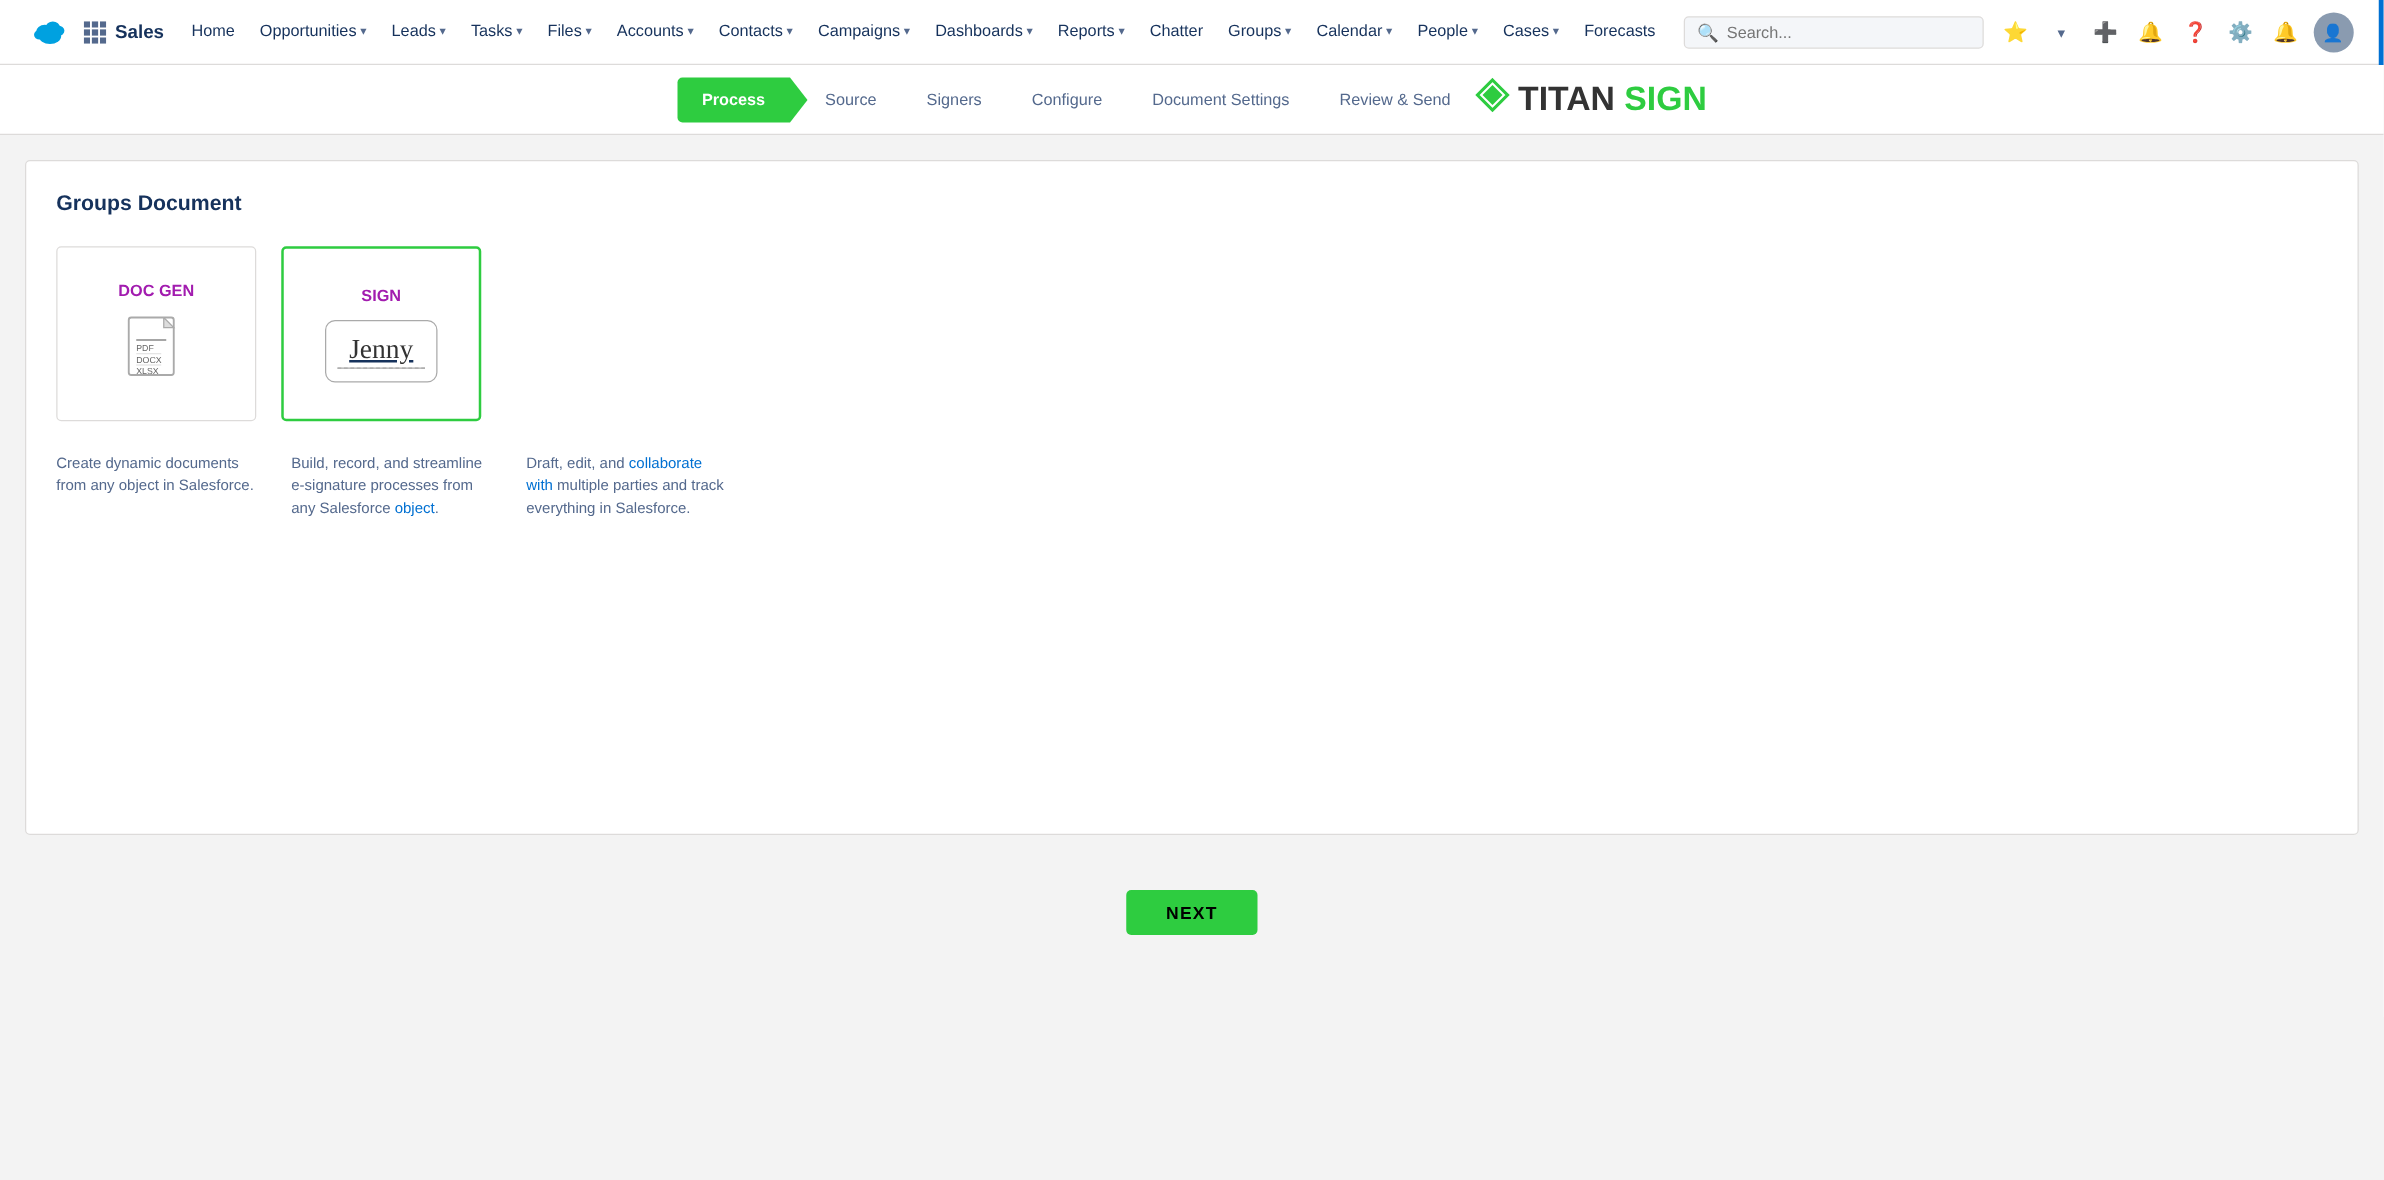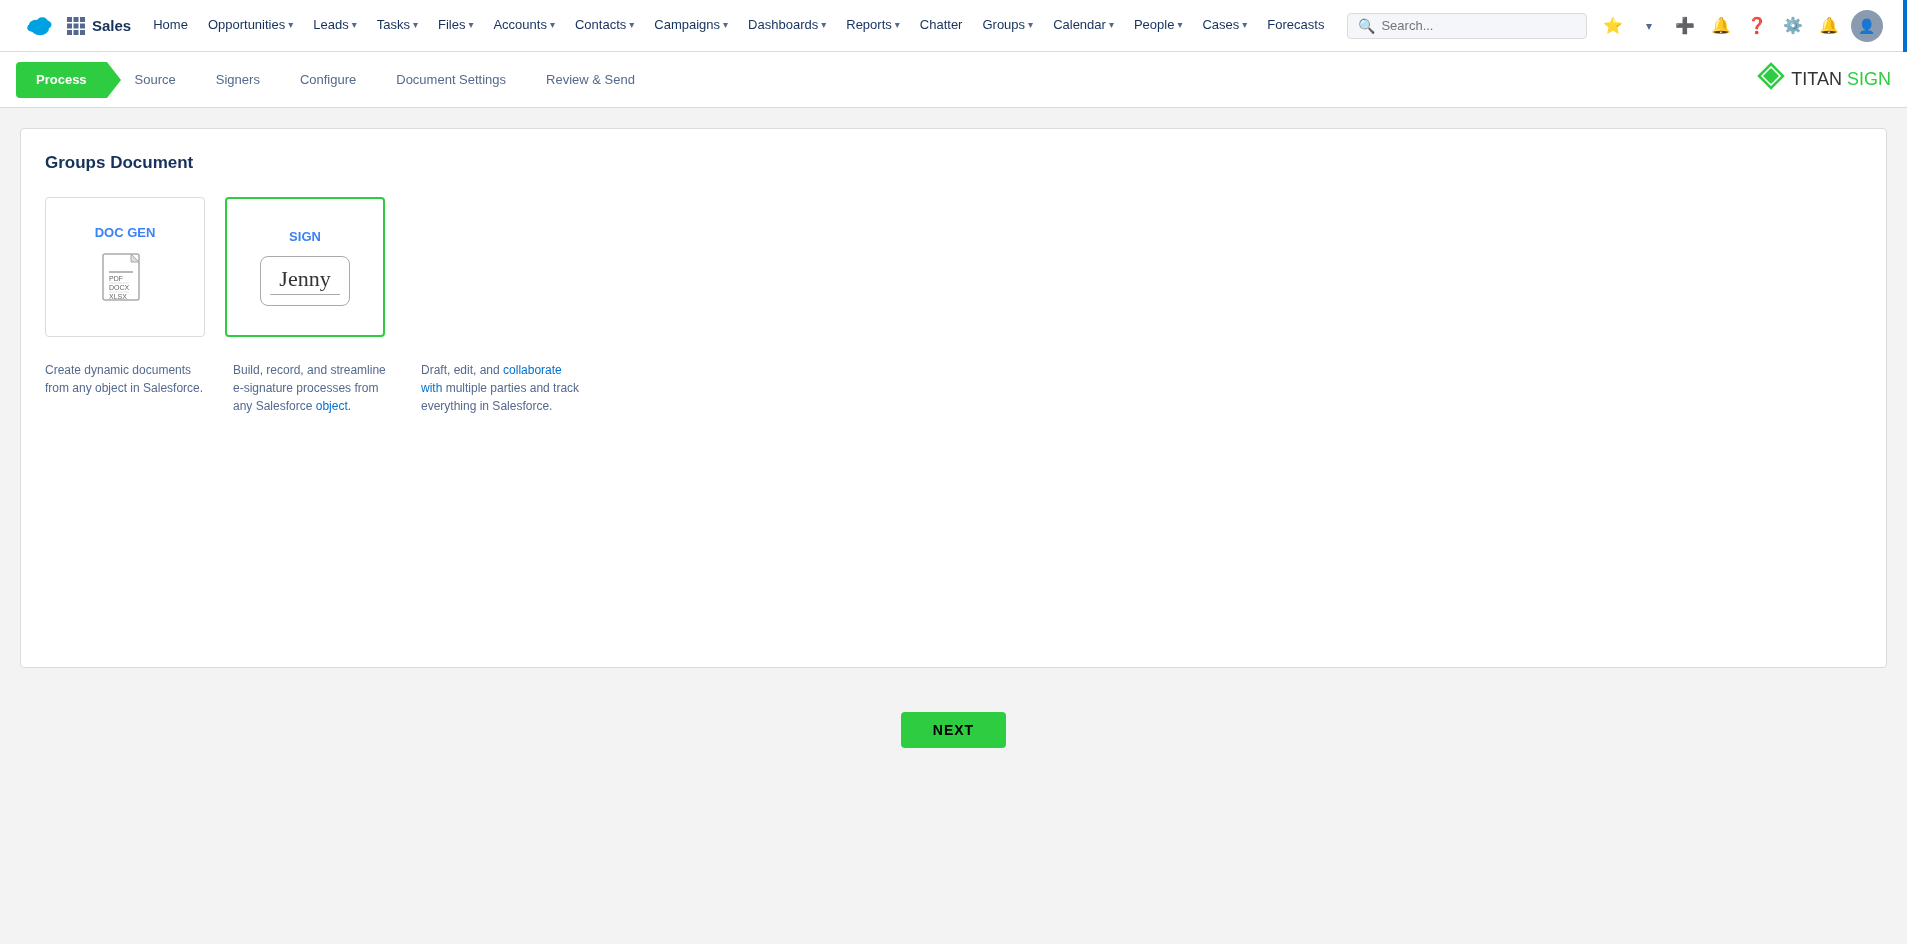--- a/index.html
+++ b/index.html
@@ -120,21 +120,21 @@
     }
 
     
     .wizard-bar {
       background: #fff;
       border-bottom: 1px solid #dddbda;
       display: flex;
       align-items: center;
       height: 56px;
       padding: 0 16px;
-      justify-content: space-between;
+      justify-content: center;
     }
     .wizard-steps {
       display: flex;
       align-items: center;
       gap: 0;
     }
     .wizard-step {
       display: flex;
       align-items: center;
       padding: 8px 20px;
@@ -210,21 +210,21 @@
       gap: 12px;
       background: #fff;
     }
     .doc-card.selected {
       border: 2px solid #2ecc40;
       border-radius: 4px;
     }
     .doc-card-title {
       font-size: 13px;
       font-weight: 600;
-      color: #3b82f6;
+      color: #a21caf;
       text-align: center;
     }
     .doc-card-icon {
       display: flex;
       align-items: center;
       justify-content: center;
     }
     .doc-descriptions {
       display: flex;
       gap: 28px;
@@ -270,20 +270,21 @@
     
     .sign-card-icon {
       width: 90px;
       height: 50px;
       border: 1.5px solid #aaa;
       border-radius: 8px;
       display: flex;
       align-items: center;
       justify-content: center;
       background: #fff;
+      text-decoration: underline;
     }
     .sign-signature {
       font-family: 'Brush Script MT', cursive;
       font-size: 20px;
       color: #333;
     }
     .sign-underline {
       width: 70px;
       height: 1px;
       background: #aaa;
@@ -427,21 +428,21 @@
     </div>
   </div>
 
   <div class="titan-sign-logo">
     <span class="titan-diamond">
       <svg width="28" height="28" viewBox="0 0 28 28">
         <polygon points="14,2 26,14 14,26 2,14" fill="none" stroke="#2ecc40" stroke-width="2.5"></polygon>
         <polygon points="14,6 22,14 14,22 6,14" fill="#2ecc40"></polygon>
       </svg>
     </span>
-    <span style="font-size:18px; font-weight:400; color:#333;">
+    <span style="font-size:27px; font-weight:700; color:#333;">
       <span>TITAN</span>&nbsp;<span style="color:#2ecc40;">SIGN</span>
     </span>
   </div>
 </div>
 
 <div class="main-content">
   <div class="content-card">
     <h2 class="choose-doc-title">Groups Document</h2>
 
     <div class="doc-options">

